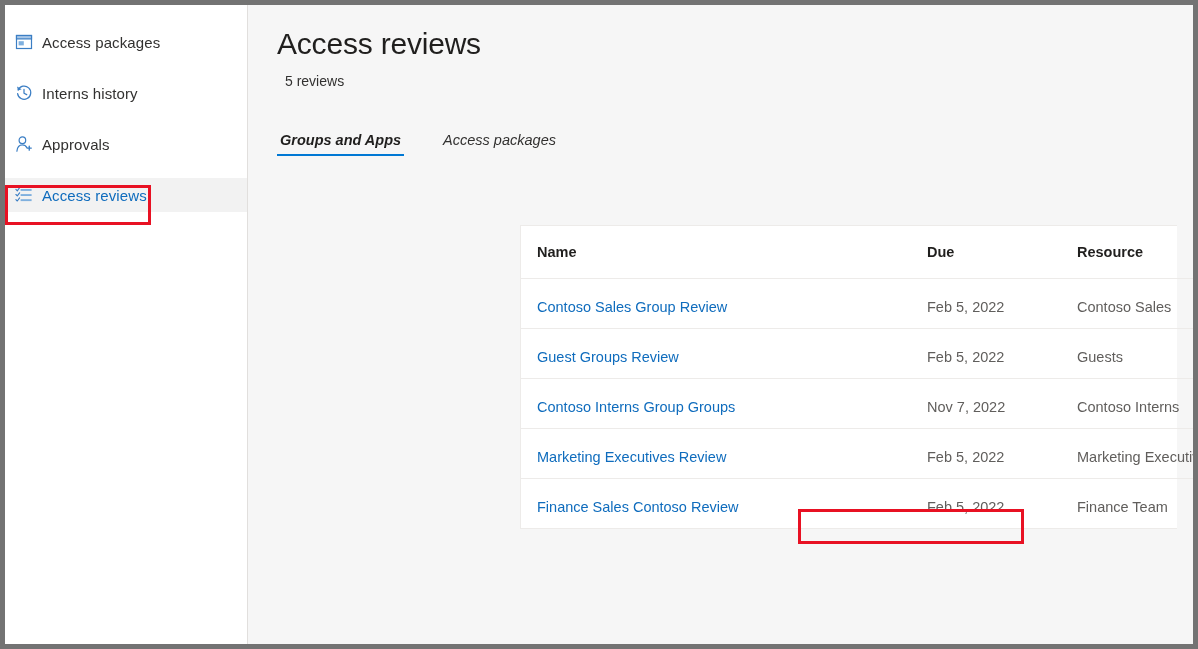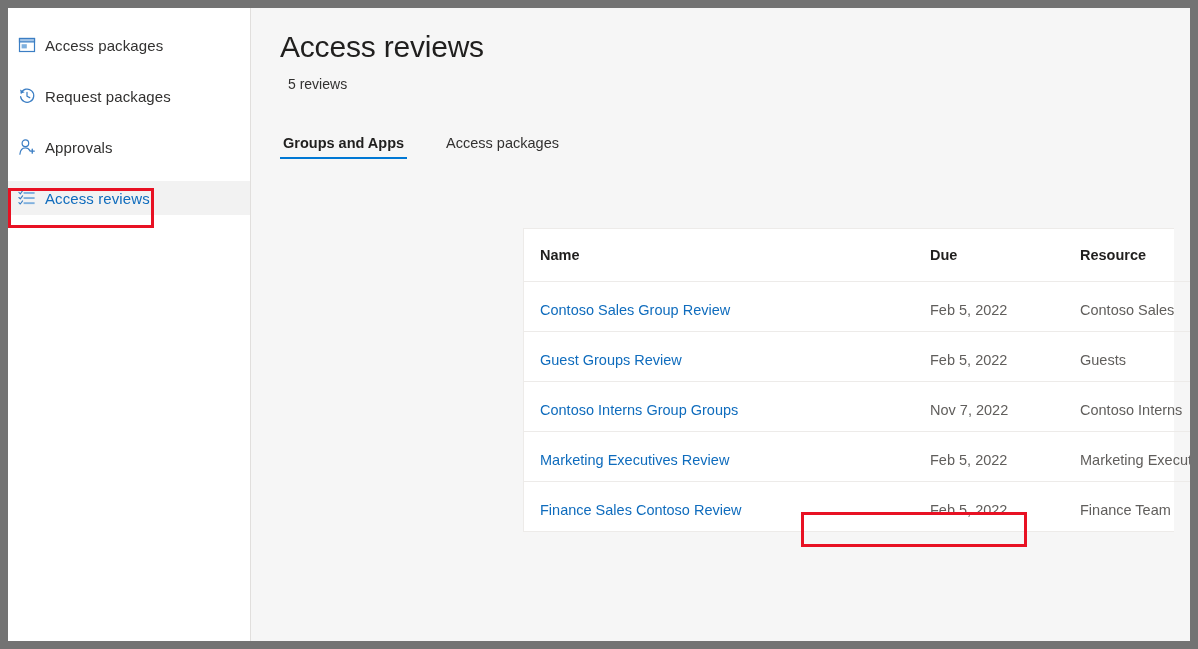--- a/index.html
+++ b/index.html
@@ -9,21 +9,21 @@
   }
   body {
     font-family: "Liberation Sans", sans-serif;
     -webkit-font-smoothing: antialiased;
   }
   .screen {
     position: relative;
     width: 1198px;
     height: 649px;
     box-sizing: border-box;
-    border: 8px solid #737373;
+    border: 5px solid #737373;
     background: #d946ef;
     overflow: hidden;
   }
   .layout {
     display: flex;
     height: 100%;
     width: 100%;
   }
 
   
@@ -101,20 +101,21 @@
     color: #323130;
     margin: 12px 0 0 8px;
   }
 
   
   .tabs {
     display: flex;
     align-items: flex-end;
     margin: 33px 0 0 29px;
     height: 34px;
+    font-style: italic;
   }
   .tab {
     font-size: 14.5px;
     color: #323130;
     padding: 0 3px 8px 3px;
     margin-right: 36px;
     cursor: pointer;
     position: relative;
     white-space: nowrap;
   }
@@ -213,21 +214,21 @@
       </div>
 
       <div class="nav-item">
         <span class="nav-icon">
           <svg width="18" height="18" viewBox="0 0 18 18" fill="none">
             <path d="M3.1 6.0 A6.6 6.6 0 1 1 2.6 9.6" stroke="#3b7ec4" stroke-width="1.25" fill="none" stroke-linecap="round"></path>
             <path d="M2.0 2.6 L3.0 6.4 L6.7 5.3 Z" fill="#3b7ec4"></path>
             <path d="M9 5.4 L9 9.2 L11.7 10.6" stroke="#3b7ec4" stroke-width="1.25" fill="none" stroke-linecap="round" stroke-linejoin="round"></path>
           </svg>
         </span>
-        <span class="nav-label">Request packages</span>
+        <span class="nav-label">Interns history</span>
       </div>
 
       <div class="nav-item">
         <span class="nav-icon">
           <svg width="18" height="18" viewBox="0 0 18 18" fill="none">
             <circle cx="7.4" cy="5.2" r="3.3" stroke="#3b7ec4" stroke-width="1.2" fill="none"></circle>
             <path d="M1.9 16.2 C2.3 11.9 4.6 9.8 7.4 9.8 C9.3 9.8 10.9 10.8 11.9 12.6" stroke="#3b7ec4" stroke-width="1.2" fill="none" stroke-linecap="round"></path>
             <path d="M12.2 13.1 L16.3 13.1 M14.25 11.05 L14.25 15.15" stroke="#3b7ec4" stroke-width="1.35" stroke-linecap="round"></path>
           </svg>
         </span>

